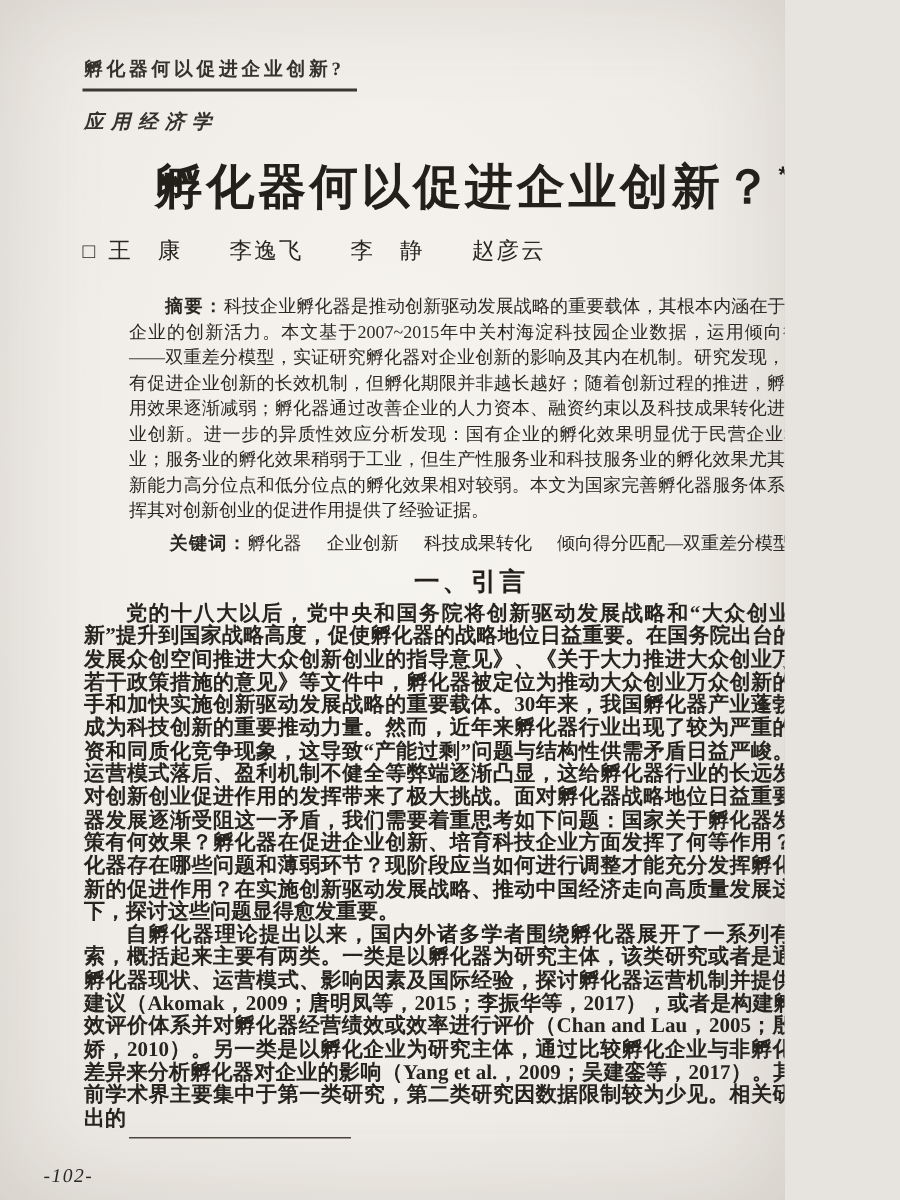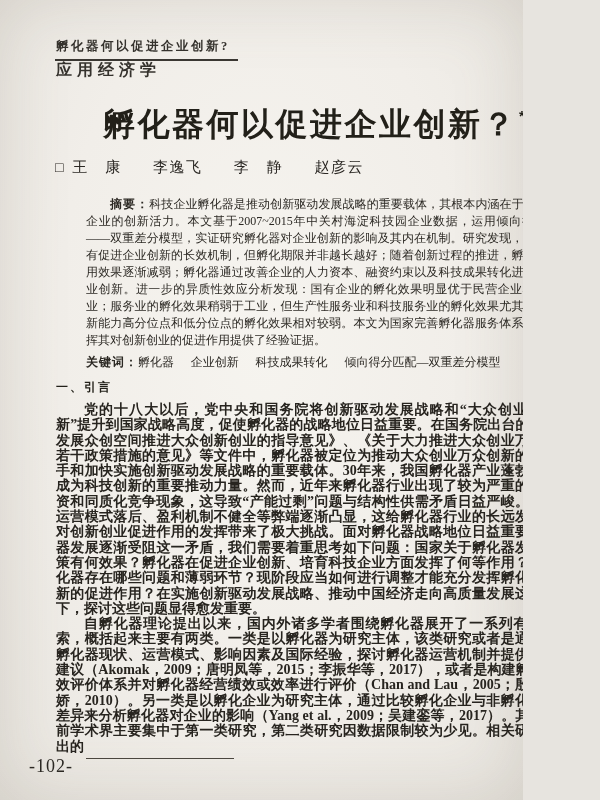--- a/index.html
+++ b/index.html
@@ -17,22 +17,22 @@
   }
   
   .running-head{
     position:absolute;left:56px;top:38px;
     font-size:12.5px;font-weight:600;letter-spacing:2.5px;color:#35322d;
   }
   .head-rule{
     position:absolute;left:55px;top:59px;width:183px;height:2.2px;background:#3a3732;
   }
   .section-label{
-    position:absolute;left:56px;top:60px;
-    font-size:16px;font-weight:600;letter-spacing:5px;color:#35322d;
+    position:absolute;left:56px;top:72px;
+    font-size:13px;font-weight:600;letter-spacing:5px;color:#35322d;font-style:italic;
   }
   
   .title{
     position:absolute;left:54px;top:82px;width:520px;
     font-family:"Liberation Sans","DejaVu Sans",sans-serif;
     font-size:32px;font-weight:bold;letter-spacing:2.5px;color:#222019;
     white-space:nowrap;
     text-align:center;
   }
   .title sup{font-size:15px;vertical-align:14px;letter-spacing:0;margin-left:2px;}
@@ -55,45 +55,45 @@
   .abstract{
     margin:0 0 0 30px;width:486px;
     font-size:12px;line-height:17px;text-align:justify;text-indent:2em;
     color:#2b2823;
   }
   .abstract b{letter-spacing:1px;}
   .keywords{
     margin:5px 0 0 30px;width:486px;
     font-size:12px;line-height:17px;color:#2b2823;white-space:nowrap;
   }
-  .keywords b{letter-spacing:1px;}
+  .keywords b{letter-spacing:1px;margin-left:27px;}
   .keywords .kw{margin-right:1.4em;}
   .keywords .kw:last-child{margin-right:0;}
   .sec-heading{
-    margin:6px 0 0 0;text-align:left;
-    font-size:12px;font-weight:bold;letter-spacing:2px;line-height:21px;color:#222019;
+    margin:6px 0 0 0;text-align:center;
+    font-size:17px;font-weight:bold;letter-spacing:2px;line-height:21px;color:#222019;
   }
   .body-para{
     margin:4px 0 0 0;
     font-size:14px;line-height:15.3px;text-align:justify;text-indent:2em;
     color:#27241f;
     font-weight:bold;
   }
   .body-para + .body-para{margin-top:0;}
   .foot-rule{
     margin:4px 0 0 30px;width:148px;height:1.5px;background:#4a463f;
   }
   .footnote{
     margin:3px 0 0 0;
     font-size:10.6px;line-height:13.4px;text-align:justify;text-indent:1.8em;
     color:#2f2c27;
   }
   .page-number{
-    position:absolute;left:29px;top:756px;
-    font-size:18px;letter-spacing:1px;color:#2b2823;
+    position:absolute;left:29px;top:776px;
+    font-size:13px;letter-spacing:1px;color:#2b2823;font-style:italic;
   }
 </style>
 </head>
 <body>
 
 <div class="page">
 
   <div class="running-head">孵化器何以促进企业创新?</div>
   <div class="head-rule"></div>
   <div class="section-label">应用经济学</div>

